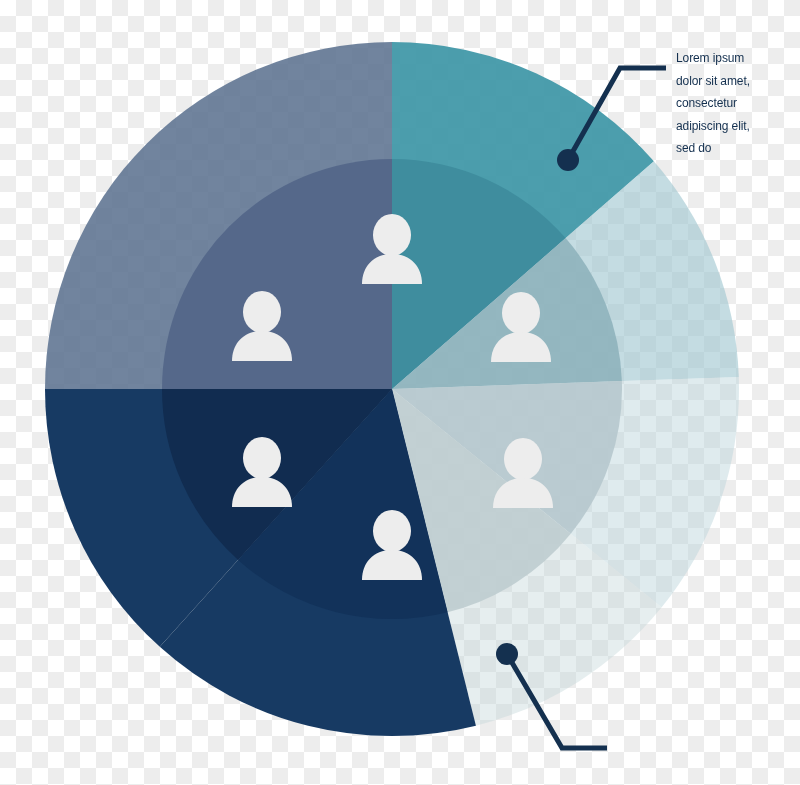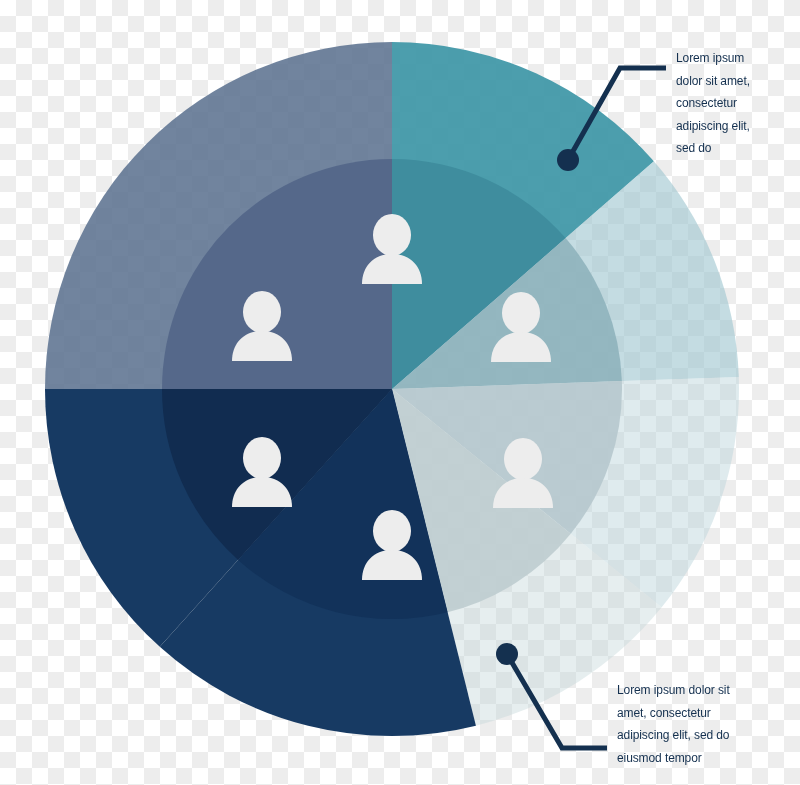--- a/index.html
+++ b/index.html
@@ -103,17 +103,13 @@
         <circle cx="507" cy="654" r="11" fill="#14304f"></circle>
       </g>
   </svg>
 
   <div class="callout-text" id="callout-text-top">Lorem ipsum
 dolor sit amet,
 consectetur
 adipiscing elit,
 sed do</div>
 
-  <div class="callout-text" id="callout-text-bottom">Lorem ipsum dolor sit
-amet, consectetur
-adipiscing elit, sed do
-eiusmod tempor</div>
 </div>
 
 </body></html>

